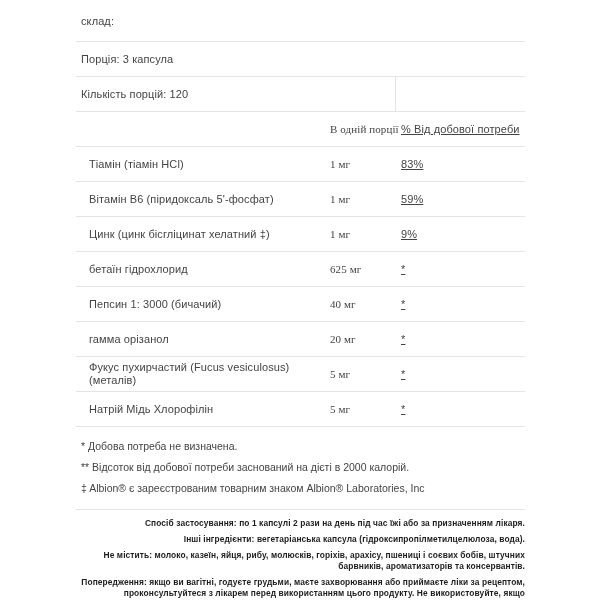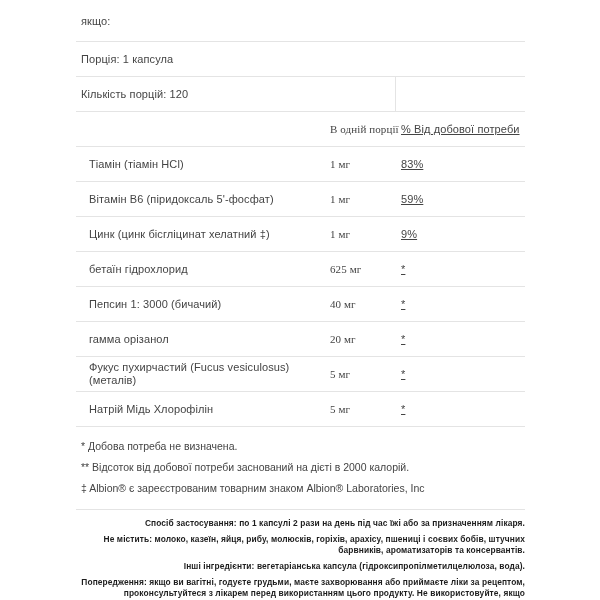--- a/index.html
+++ b/index.html
@@ -91,25 +91,25 @@
     text-align: right;
   }
 </style>
 </head>
 <body>
 
 <div class="page">
   <div class="content">
 
     <div class="row row-top">
-      <span class="section-label">якщо:</span>
+      <span class="section-label">склад:</span>
     </div>
 
     <div class="row row-section">
-      <span class="section-label">Порція: 1 капсула</span>
+      <span class="section-label">Порція: 3 капсула</span>
     </div>
 
     <div class="row row-section">
       <span class="section-label">Кількість порцій: 120</span>
       <span class="vdiv"></span>
     </div>
 
     <div class="row row-header">
       <span class="col-amount">В одній порції</span>
       <span class="col-dv">% Від добової потреби</span>
@@ -164,19 +164,19 @@
     </div>
 
     <div class="footnotes">
       <p>* Добова потреба не визначена.</p>
       <p>** Відсоток від добової потреби заснований на дієті в 2000 калорій.</p>
       <p>‡ Albion® є зареєстрованим товарним знаком Albion® Laboratories, Inc</p>
     </div>
 
     <div class="usage">
       <p>Спосіб застосування: по 1 капсулі 2 рази на день під час їжі або за призначенням лікаря.</p>
+      <p>Інші інгредієнти: вегетаріанська капсула (гідроксипропілметилцелюлоза, вода).</p>
       <p>Не містить: молоко, казеїн, яйця, рибу, молюсків, горіхів, арахісу, пшениці і соєвих бобів, штучних барвників, ароматизаторів та консервантів.</p>
-      <p>Інші інгредієнти: вегетаріанська капсула (гідроксипропілметилцелюлоза, вода).</p>
       <p>Попередження: якщо ви вагітні, годуєте грудьми, маєте захворювання або приймаєте ліки за рецептом, проконсультуйтеся з лікарем перед використанням цього продукту. Не використовуйте, якщо термозбіжна плівка зламана або відсутній. Зберігати в прохолодне, сухе місце (15 ° C-30 ° C) далеко від прямого світла. Зберігати в недоступному для дітей місці.</p>
     </div>
 
   </div>
 </div>
 
 </body></html>

